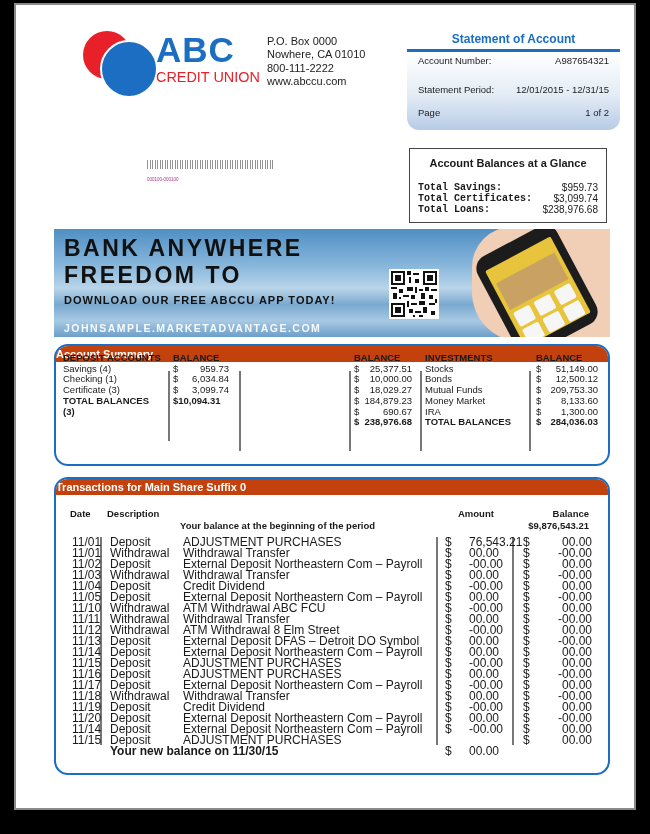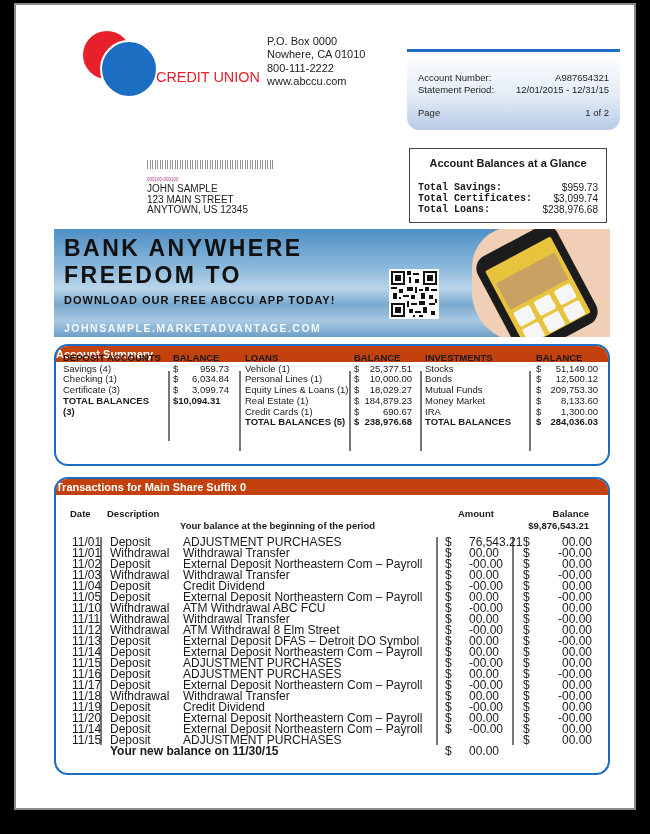--- a/index.html
+++ b/index.html
@@ -65,54 +65,51 @@
   .trow { position:absolute; left:3px; width:100%; height:11px; font-size:12px; line-height:11px; }
   .trow span { position:absolute; white-space:nowrap; }
 </style>
 </head>
 <body>
 
 <div class="page">
 
   <div class="abs logo-red"></div>
   <div class="abs logo-blue"></div>
+  <div class="abs logo-abc">ABC</div>
   <div class="abs logo-cu">CREDIT UNION</div>
 
   <div class="abs addr">
     <div>P.O. Box 0000</div>
     <div>Nowhere, CA 01010</div>
     <div>800-111-2222</div>
     <div>www.abccu.com</div>
   </div>
 
   <div class="abs stmt">
+    <div class="stmt-title">Statement of Account</div>
     <div class="stmt-line"></div>
     <div class="stmt-body">
-      <div class="stmt-row" style="top:20px">
+      <div class="stmt-row" style="top:3px">
         <span>Account Number:</span>
         <span>A987654321</span>
       </div>
       <div class="stmt-row" style="top:32px">
         <span>Statement Period:</span>
         <span>12/01/2015 - 12/31/15</span>
       </div>
       <div class="stmt-row" style="top:55px">
         <span>Page</span>
         <span>1 of 2</span>
       </div>
     </div>
   </div>
 
   <div class="abs barcode"></div>
   <div class="abs mailcode">000100-000100</div>
-  <div class="abs mailaddr">
-    <div>JOHN SAMPLE</div>
-    <div>123 MAIN STREET</div>
-    <div>ANYTOWN, US 12345</div>
-  </div>
 
   <div class="abs glance">
     <div class="glance-title">Account Balances at a Glance</div>
     <div class="glance-row" style="top:33px">
       <span class="lbl">Total Savings:</span>
       <span>$959.73</span>
     </div>
     <div class="glance-row" style="top:44px">
       <span class="lbl">Total Certificates:</span>
       <span>$3,099.74</span>
@@ -210,29 +207,20 @@
           <span>6,034.84</span>
         </div>
       <div class="money">
           <span>$</span>
           <span>3,099.74</span>
         </div>
       <div class="tot">$10,094.31</div>
     </div>
 
     <div class="vline" style="left:183px;top:25px;height:80px"></div>
-    <div class="col" style="left:189px;top:7px;width:110px">
-      <div class="hd">LOANS</div>
-      <div>Vehicle (1)</div>
-      <div>Personal Lines (1)</div>
-      <div>Equity Lines &amp; Loans (1)</div>
-      <div>Real Estate (1)</div>
-      <div>Credit Cards (1)</div>
-      <div class="tot">TOTAL BALANCES (5)</div>
-    </div>
     <div class="vline" style="left:293px;top:25px;height:80px"></div>
     <div class="col" style="left:298px;top:7px;width:58px">
       <div class="hd">BALANCE</div>
       <div class="money">
           <span>$</span>
           <span>25,377.51</span>
         </div>
       <div class="money">
           <span>$</span>
           <span>10,000.00</span>

